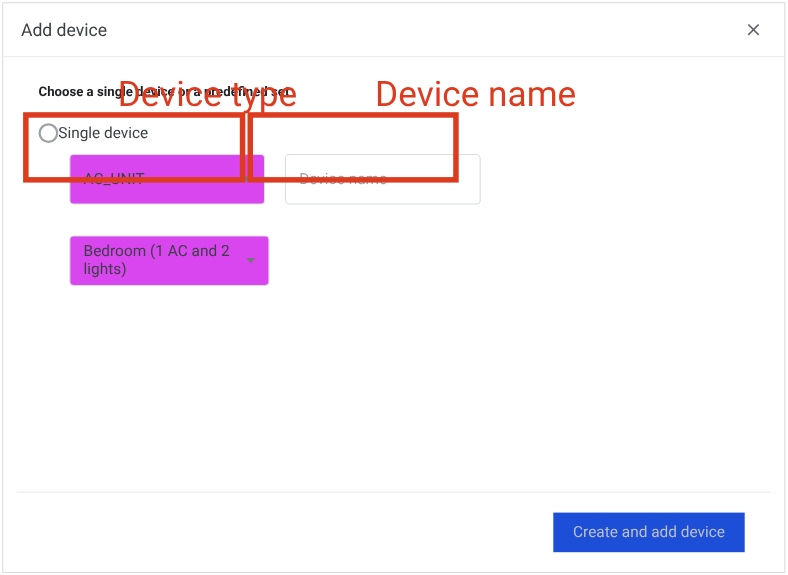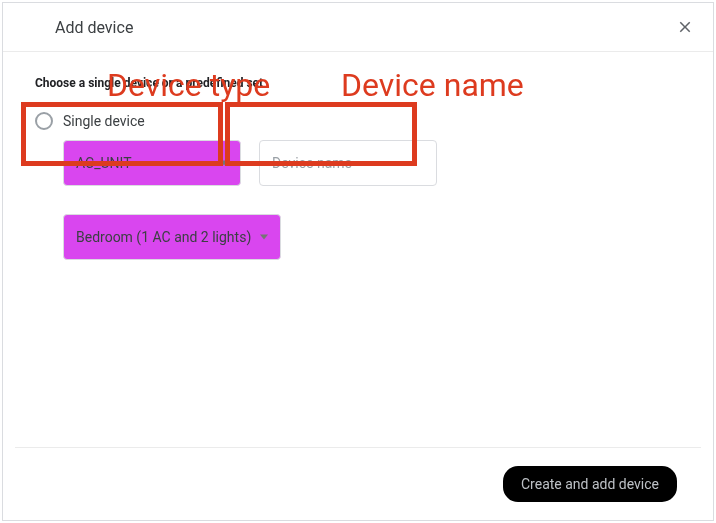--- a/index.html
+++ b/index.html
@@ -23,21 +23,20 @@
     display: flex;
     align-items: center;
     justify-content: space-between;
     padding: 12px 16px;
     border-bottom: 1px solid #ebebeb;
   }
   .dialog-title {
     font-size: 16px;
     color: #3c4043;
     font-weight: 400;
-    margin-left: 36px;
   }
   .close-btn {
     width: 24px;
     height: 24px;
     display: flex;
     align-items: center;
     justify-content: center;
     cursor: pointer;
     color: #5f6368;
     border: none;
@@ -51,21 +50,20 @@
   }
   .section-heading {
     font-size: 12px;
     font-weight: 700;
     color: #202124;
     margin-bottom: 22px;
   }
   .option-row {
     display: flex;
     align-items: center;
-    gap: 10px;
     margin-bottom: 10px;
   }
   .radio {
     width: 18px;
     height: 18px;
     border: 2px solid #9aa0a6;
     border-radius: 50%;
     background: #fff;
     display: inline-block;
     flex-shrink: 0;
@@ -116,24 +114,24 @@
   }
   .text-input::placeholder { color: #9aa0a6; }
   .dialog-footer {
     border-top: 1px solid #ebebeb;
     padding: 18px 24px;
     display: flex;
     justify-content: flex-end;
     margin: 0 12px;
   }
   .submit-btn {
-    background: #000000;
+    background: #1d4ed8;
     color: #bdc1c6;
     border: none;
-    border-radius: 15px;
+    border-radius: 0;
     padding: 10px 18px;
     font-size: 14px;
     font-family: inherit;
     cursor: default;
   }
   
   .annot-box {
     position: absolute;
     border: 5px solid #dd3b1f;
     pointer-events: none;
@@ -169,21 +167,21 @@
     </div>
     <div class="option-controls">
       <div class="select-box" style="width:178px">
         <span>AC_UNIT</span>
         <span class="caret"></span>
       </div>
       <input class="text-input" style="width: 178px;" type="text" placeholder="Device name">
     </div>
 
     <div class="option-controls">
-      <div class="select-box" style="width:218px">
+      <div class="select-box" style="width:182px">
         <span>Bedroom (1 AC and 2 lights)</span>
         <span class="caret"></span>
       </div>
     </div>
 
     <div class="annot-label" style="left:104px; top:14px;">Device type</div>
     <div class="annot-label" style="left:338px; top:14px;">Device name</div>
     <div class="annot-box" style="left:18px; top:50px; width:202px; height:64px;"></div>
     <div class="annot-box" style="left:222px; top:50px; width:192px; height:64px;"></div>
   </div>

